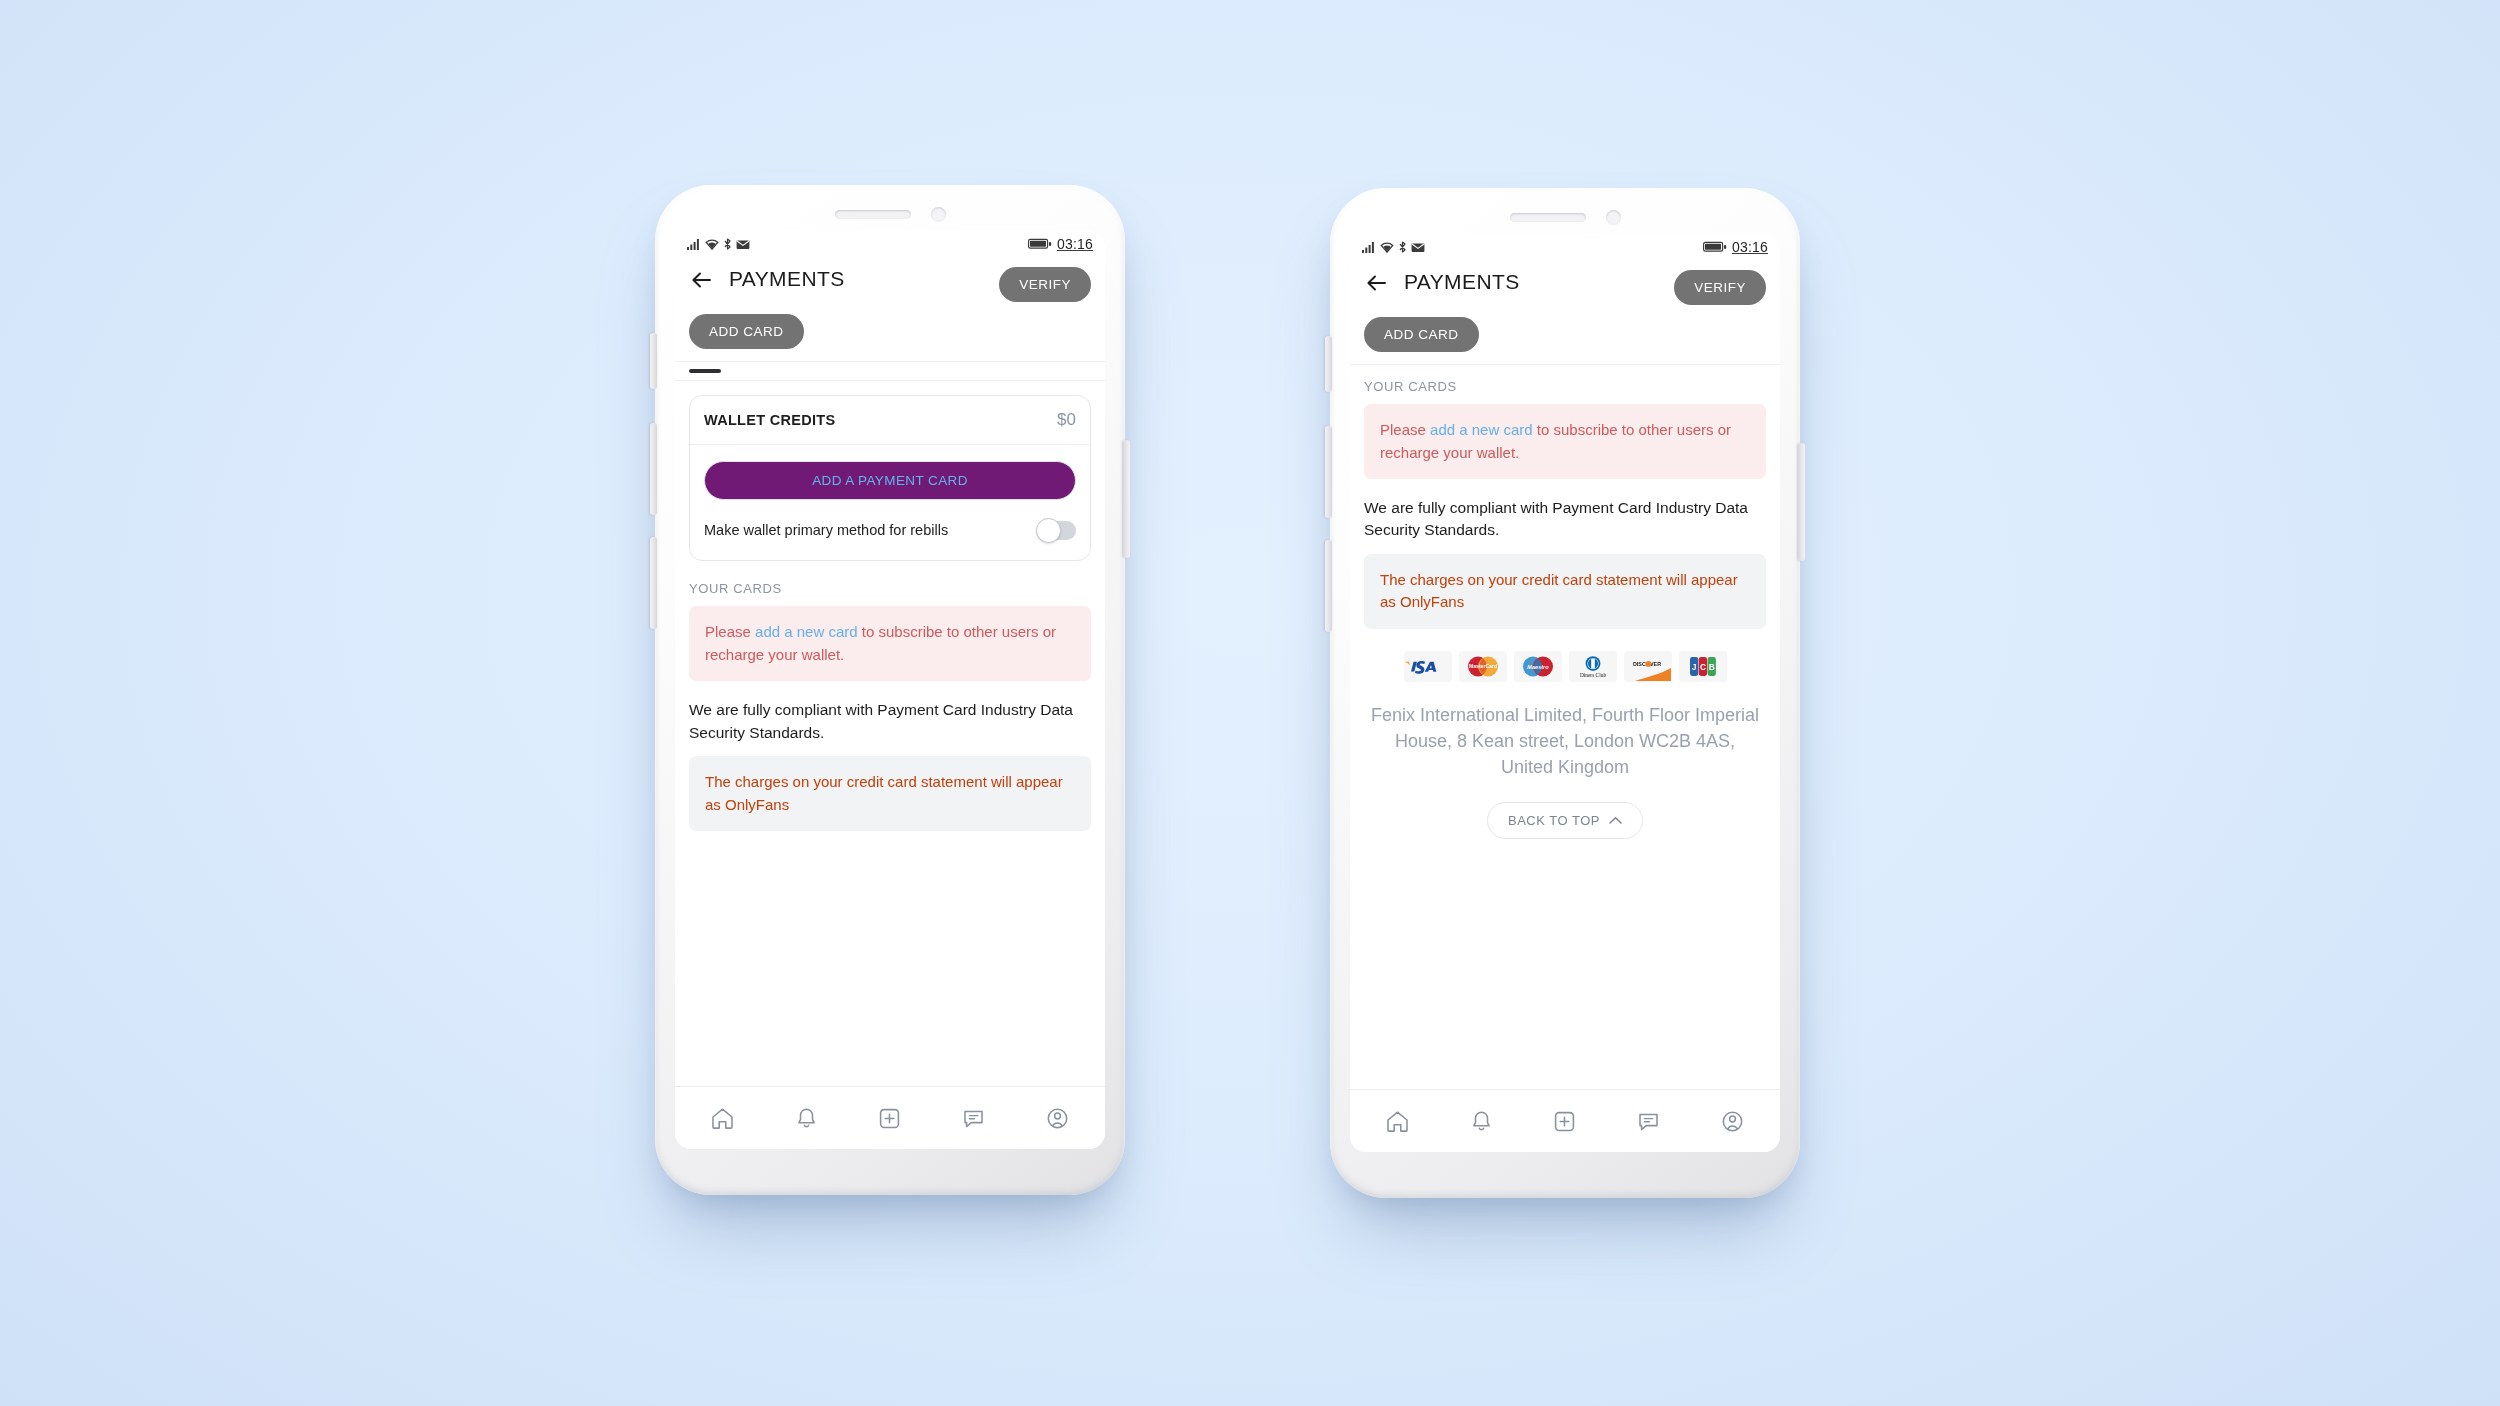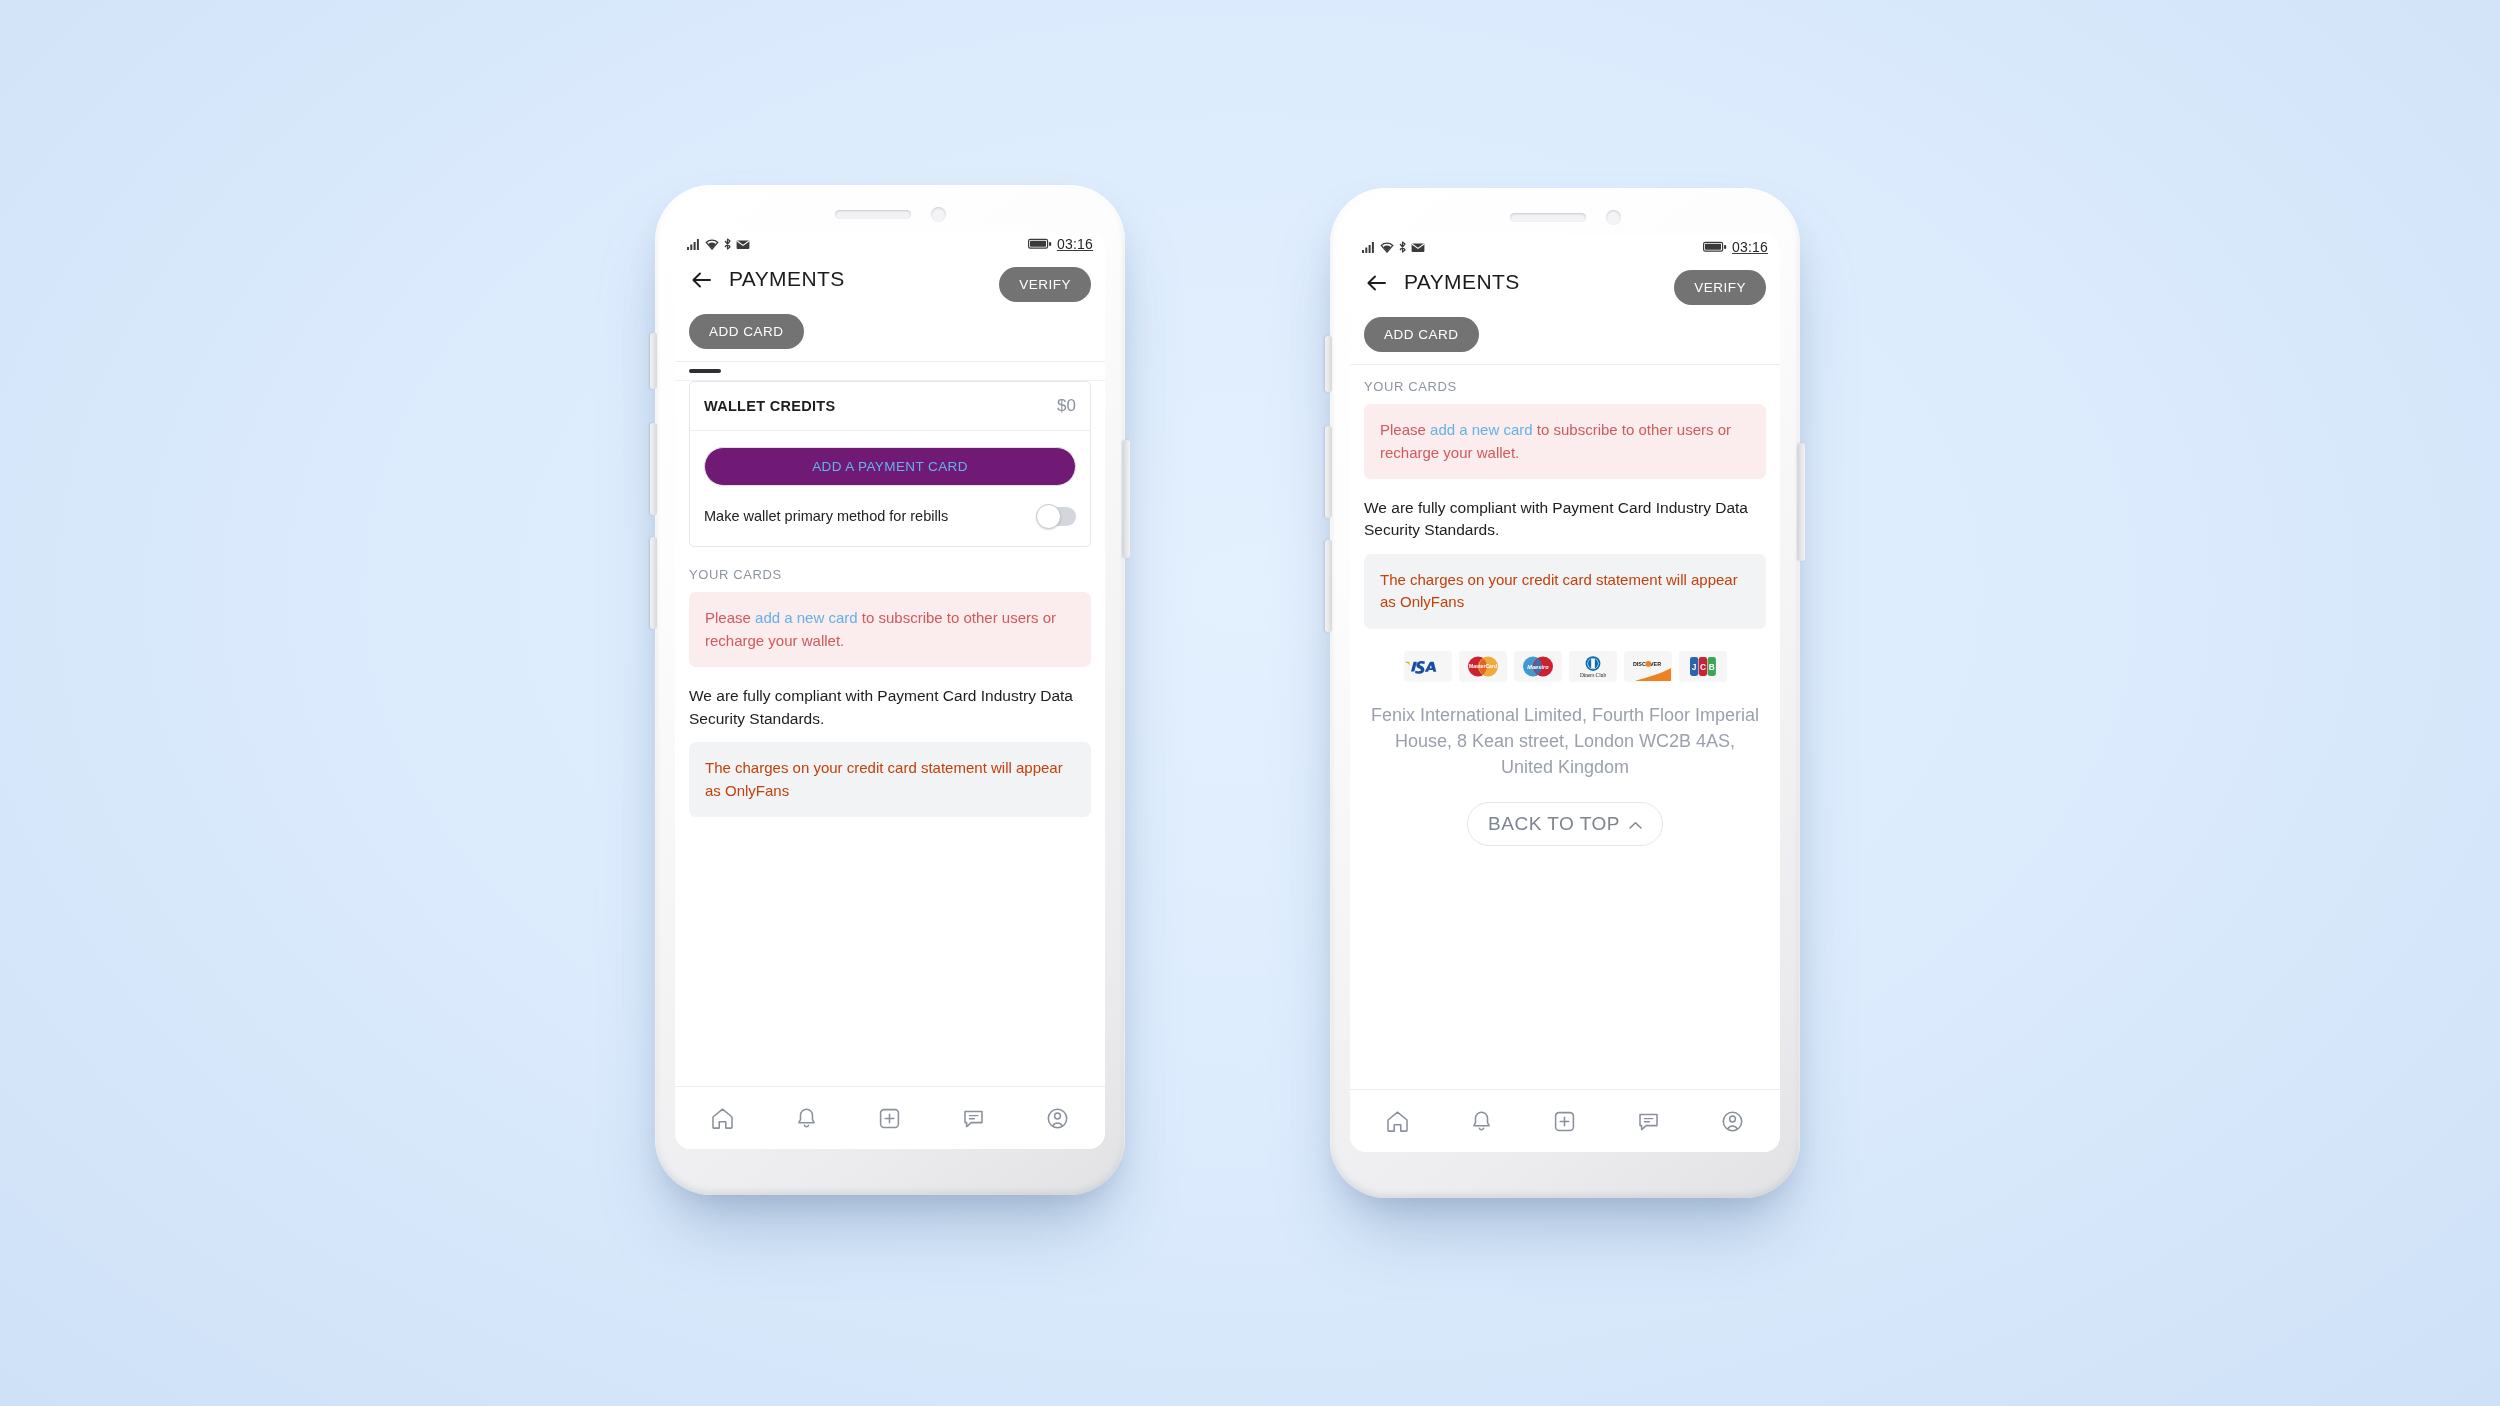--- a/index.html
+++ b/index.html
@@ -127,22 +127,23 @@
   
   .body {
     flex: 1 1 auto;
     padding: 0 14px;
     overflow: hidden;
     position: relative;
   }
 
   
   .wallet-card {
+    margin-top: 14px;
     border: 1px solid #e6e6e8;
-    border-radius: 5px;
+    border-radius: 13px;
     background: #fff;
   }
   .wallet-head {
     display: flex; align-items: center; justify-content: space-between;
     padding: 14px 14px;
     border-bottom: 1px solid #eeeeee;
   }
   .wallet-title { font-size: 14.5px; font-weight: 700; color: #1e1e1e; letter-spacing: .3px; }
   .wallet-amount { font-size: 17px; color: #8c94a0; }
   .wallet-body { padding: 16px 14px 20px 14px; }
@@ -218,21 +219,21 @@
   .legal {
     margin-top: 20px; text-align: center;
     font-size: 18px; color: #9aa1ac; line-height: 1.45;
     padding: 0 4px;
   }
 
   .backtotop-wrap { display: flex; justify-content: center; margin-top: 22px; }
   .backtotop {
     display: inline-flex; align-items: center; gap: 9px;
     border: 1px solid #e6e6ea; border-radius: 22px; background: #fff;
-    color: #7d858f; font-size: 19px; letter-spacing: .5px;
+    color: #7d858f; font-size: 13px; letter-spacing: .5px;
     font-family: "Liberation Sans", sans-serif;
     padding: 10px 20px; cursor: pointer;
   }
 
   
   .bottomnav {
     flex: 0 0 auto;
     height: 62px;
     border-top: 1px solid #ededed;
     display: flex; align-items: center; justify-content: space-around;

